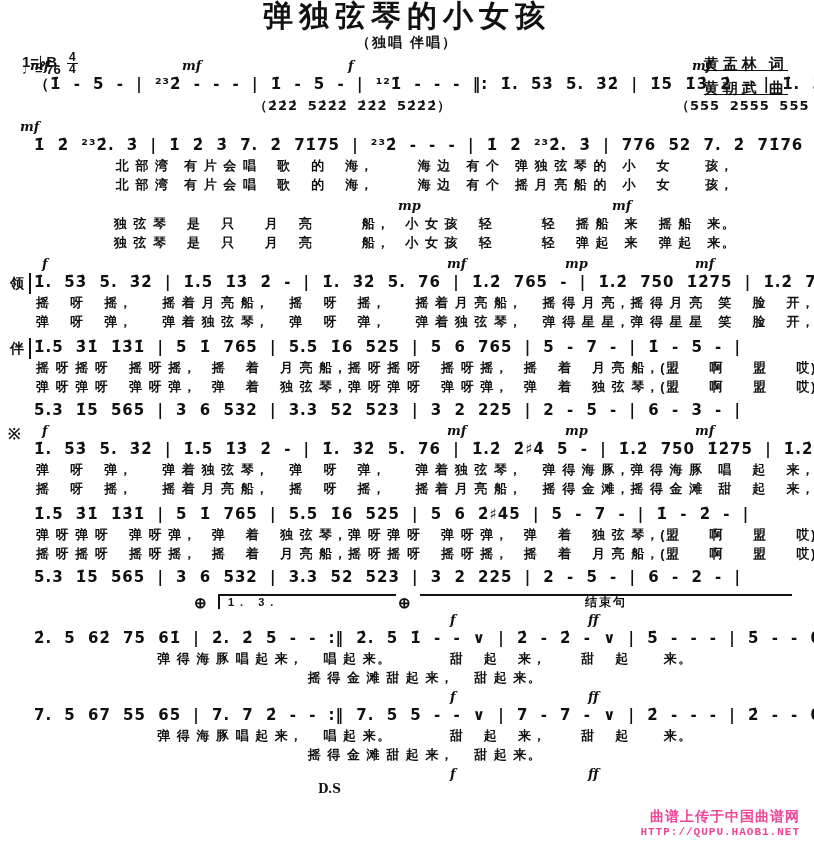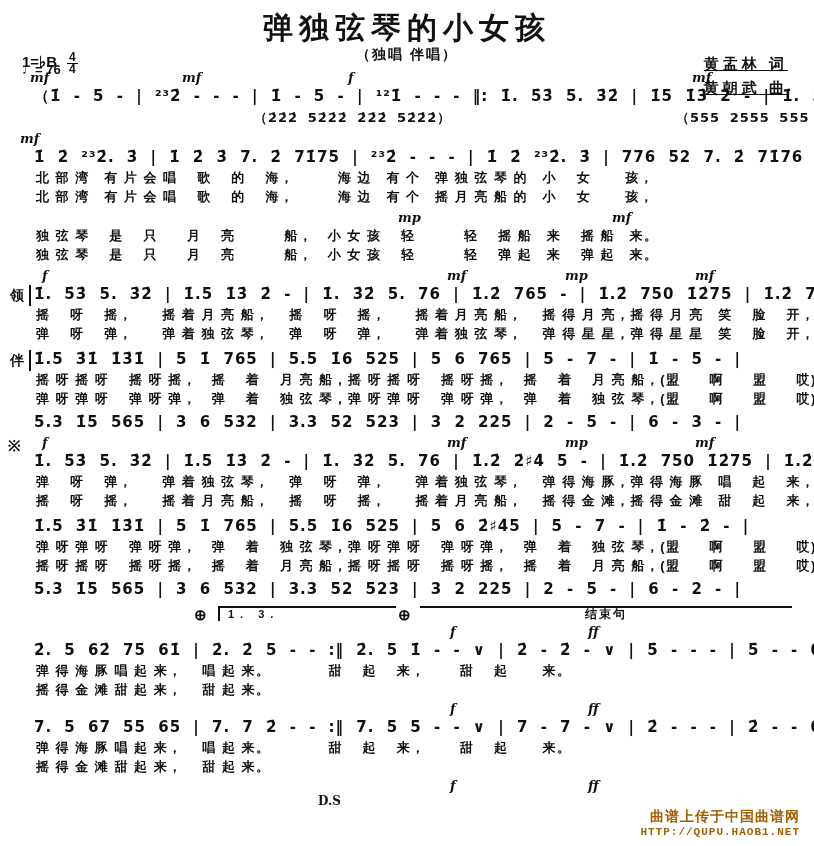--- a/index.html
+++ b/index.html
@@ -5,39 +5,39 @@
   html,body{margin:0;padding:0;background:#888;}
   .page{
     position:relative;width:814px;height:846px;margin:0 auto;
     background:#fff;color:#111;overflow:hidden;
     font-family:"Liberation Sans",sans-serif;
   }
   
   .title{
     text-align:center;font-family:"Liberation Sans",sans-serif;
     font-size:30px;font-weight:bold;letter-spacing:6px;
-    padding-top:12px;line-height:32px;
+    line-height:32px;
   }
   .subtitle{text-align:center;font-size:14px;font-weight:bold;letter-spacing:2px;line-height:20px;}
   .keyblock{position:absolute;left:22px;top:52px;font-size:15px;font-weight:bold;white-space:nowrap;}
   .keysig{display:inline-block;}
   .frac{display:inline-flex;flex-direction:column;vertical-align:middle;margin-left:10px;
         font-size:12px;line-height:11px;text-align:center;font-weight:bold;}
   .frac .top{border-bottom:1.5px solid #111;padding:0 2px;}
   .tempo{position:absolute;left:22px;top:62px;font-size:13px;font-weight:bold;}
   .credits{position:absolute;right:26px;top:52px;text-align:right;
            font-size:15px;font-weight:bold;letter-spacing:4px;line-height:24px;text-decoration:underline;}
   
   .score{position:relative;margin-top:4px;}
   .row{position:relative;white-space:nowrap;}
   .row.notes{min-height:21px;padding-left:34px;
     font-family:"DejaVu Sans",sans-serif;font-size:15px;font-weight:bold;
     letter-spacing:1px;word-spacing:6px;line-height:21px;}
   .row.lyric{min-height:19px;padding-left:36px;
-    font-size:13px;font-weight:bold;letter-spacing:1.5px;line-height:19px;}
+    font-size:13px;font-weight:bold;letter-spacing:1.5px;line-height:19px;text-align:center;}
   .row.marks{height:16px;padding-left:8px;}
   .mark{position:absolute;top:0;display:inline-block;}
   .dyn{font-family:"DejaVu Serif",serif;font-style:italic;font-weight:bold;font-size:13px;}
   .subnotes{font-family:"DejaVu Sans",sans-serif;font-weight:bold;font-size:13px;letter-spacing:1px;word-spacing:4px;margin-left:28px;}
   .coda{font-size:15px;font-weight:bold;}
   .segno{font-size:15px;font-weight:bold;}
   .volta{border-top:2px solid #111;border-left:2px solid #111;height:13px;
          font-size:11px;font-weight:bold;padding-left:8px;letter-spacing:6px;}
   .endlbl{border-top:2px solid #111;height:13px;text-align:center;
           font-size:12px;font-weight:bold;line-height:12px;letter-spacing:2px;}
@@ -143,18 +143,18 @@
       <div class="row lyric"><span class="txt">摇 得 金 滩 甜 起 来，　 甜 起 来。</span></div>
       <div class="row marks" style="margin-top: 2px;">
         <span class="mark dyn" style="left: 450px;">f</span>
         <span class="mark dyn" style="left: 588px;">ff</span>
       </div>
       <div class="row marks">
         <span class="mark ds" style="left: 318px;">D.S</span>
       </div>
     </div>
 
-  <div class="watermark" style="color: #a16207;">
+  <div class="watermark" style="color: #ec4899;">
     <div class="w1">曲谱上传于中国曲谱网</div>
     <div class="w2">HTTP://QUPU.HAOB1.NET</div>
   </div>
 
 </div>
 
 </body></html>

